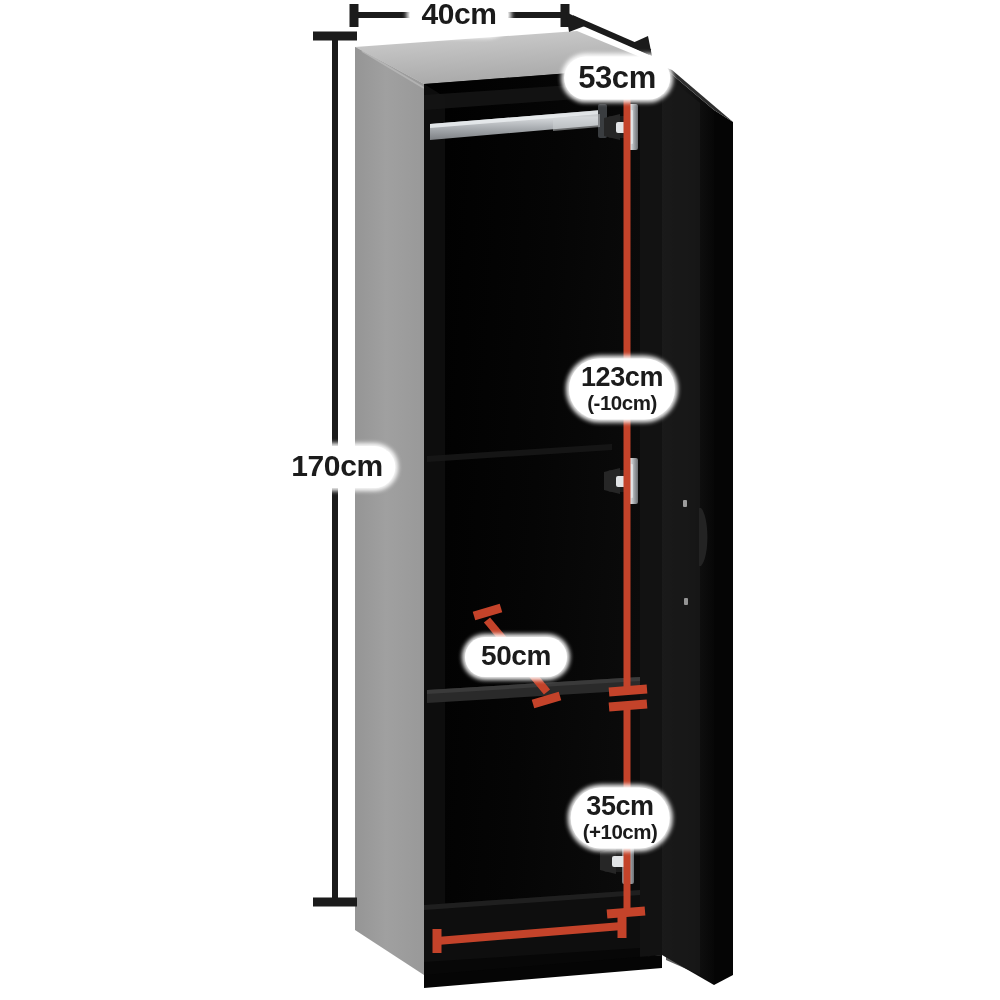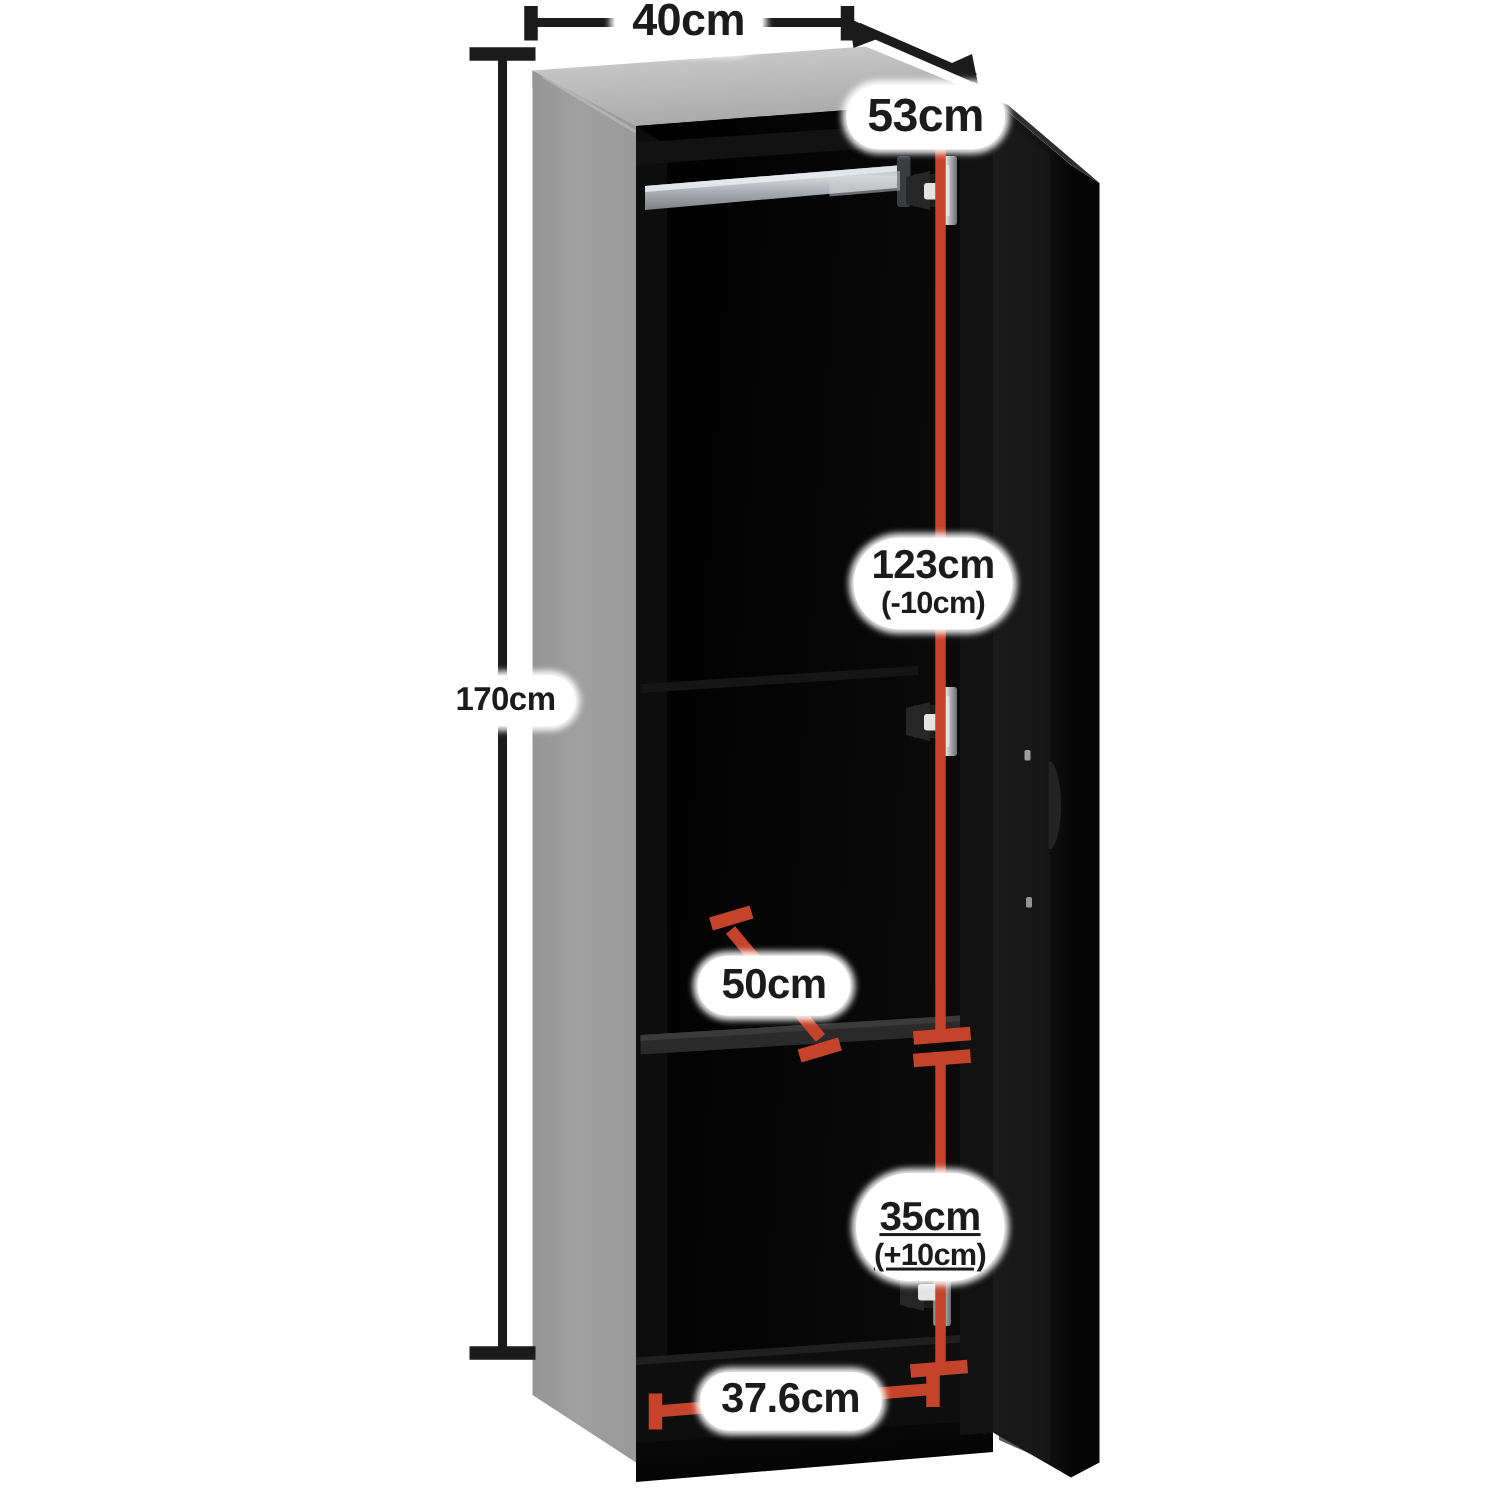--- a/index.html
+++ b/index.html
@@ -37,25 +37,25 @@
     transform: translate(-50%, -50%);
     box-shadow: 0 0 4px 3px rgba(255,255,255,0.95);
     letter-spacing: -0.4px;
   }
   .dim-label .sub {
     display: block;
     font-size: 0.76em;
     font-weight: 700;
     letter-spacing: -0.5px;
   }
-  .lbl-170 { font-size: 22px; padding: 5px 13px 6px; }
+  .lbl-170 { font-size: 30px; padding: 5px 13px 6px; }
   .lbl-40  { font-size: 30px; padding: 4px 12px 5px; }
   .lbl-53  { font-size: 31px; padding: 5px 14px 6px; }
   .lbl-123 { font-size: 27px; padding: 5px 12px 7px; }
-  .lbl-35  { font-size: 27px; padding: 16px 12px 7px; text-decoration: underline; }
+  .lbl-35  { font-size: 27px; padding: 5px 12px 7px; }
   .lbl-50  { font-size: 28px; padding: 5px 16px 6px; }
   .lbl-376 { font-size: 28px; padding: 4px 14px 6px; }
 </style>
 </head>
 <body>
 
 <div id="stage">
 
   <svg id="scene" viewBox="0 0 1000 1000">
     <defs>
@@ -233,15 +233,14 @@
     <span class="sub">(-10cm)</span>
   </div>
 
   <div class="dim-label lbl-35" style="left:620px; top:818px;">
     <span>35cm</span>
     <span class="sub">(+10cm)</span>
   </div>
 
   <div class="dim-label lbl-50" style="left:516px; top:657px;text-align:right;">50cm</div>
 
-  <div class="dim-label lbl-376" style="left:527px; top:934px;">37.6cm</div>
 
 </div>
 
 </body></html>

